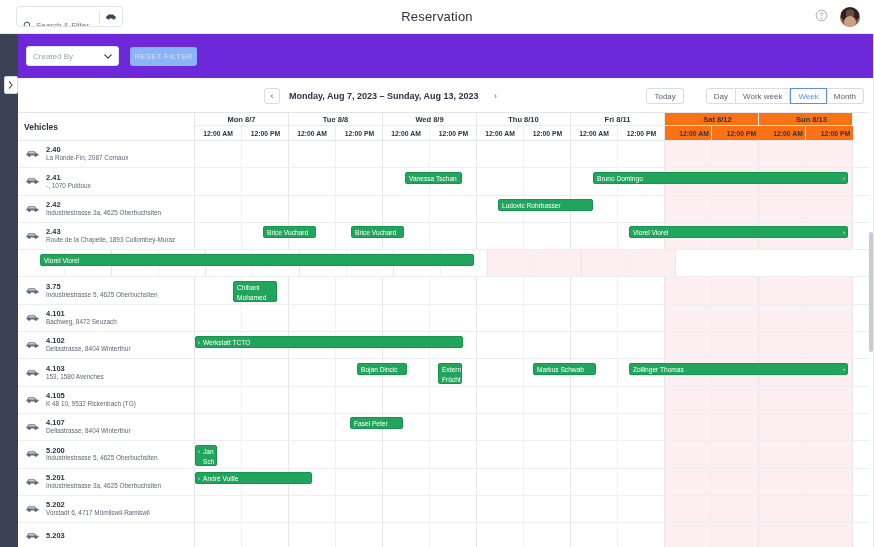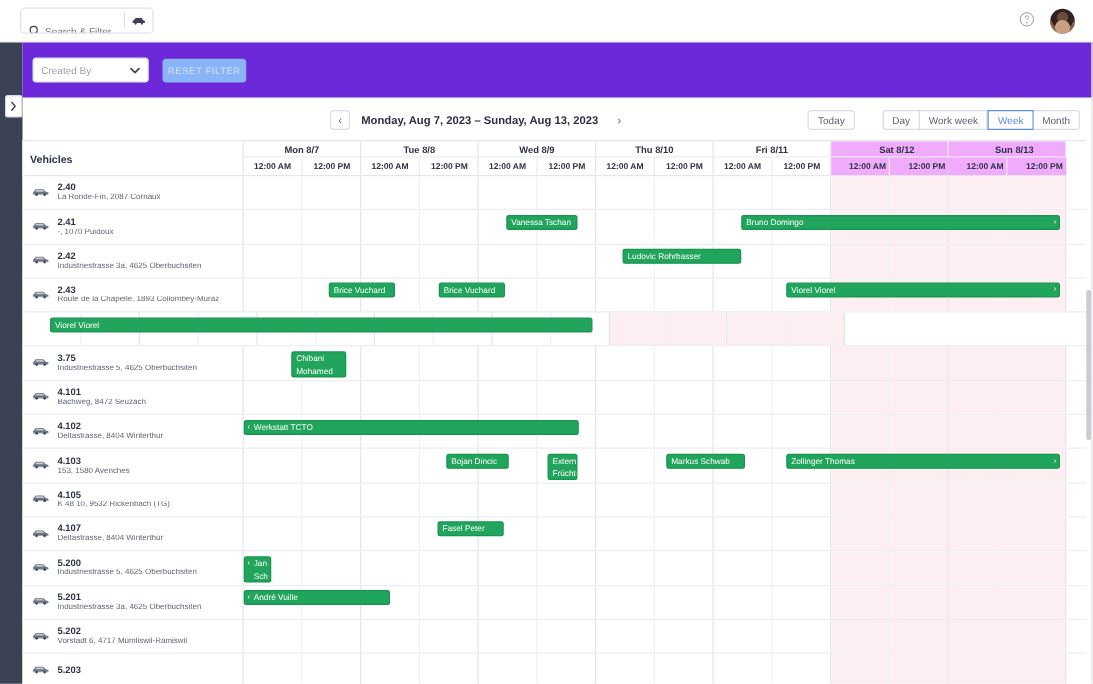--- a/index.html
+++ b/index.html
@@ -119,21 +119,21 @@
   }
   .hdr-row { display: flex; height: 28px; }
   .vehicles-hdr {
     width: 177px; flex: 0 0 177px; border-right: 1px solid #e4e6ea;
     display: flex; align-items: center; padding-left: 6px;
     font-size: 8.5px; font-weight: bold; color: #2b3245;
     border-bottom: 1px solid #e4e6ea; background: #fff;
   }
   .day-cols { flex: 1; display: flex; position: relative; }
   .day-col { width: 94px; flex: 0 0 94px; border-right: 1px solid #e4e6ea; text-align: right; }
-  .day-col.weekend .day-name, .day-col.weekend .half { background: #f0abfc; padding-left: 12px; }
+  .day-col.weekend .day-name, .day-col.weekend .half { background: #f97316; padding-left: 12px; }
   .day-name {
     height: 13px; display: flex; align-items: center; justify-content: center;
     font-size: 7.5px; font-weight: bold; color: #2b3245;
     border-bottom: 1px solid #eceef1;
   }
   .halves { display: flex; height: 15px; border-bottom: 1px solid #e4e6ea; }
   .half {
     width: 47px; flex: 0 0 47px; display: flex; align-items: center; justify-content: center;
     font-size: 6.8px; font-weight: bold; color: #2b3245;
   }
@@ -194,20 +194,21 @@
     <div class="search-divider"></div>
     <div class="veh-ico-btn">
       <svg width="12" height="9" viewBox="0 0 22 14" fill="none">
         <path d="M2 10.5h18v-3.2l-2.2-.6-2.6-3.4H6.6L3.6 6.6 2 7.3z" fill="#3b4254"></path>
         <circle cx="6.4" cy="11.2" r="1.7" fill="#3b4254"></circle>
         <circle cx="15.6" cy="11.2" r="1.7" fill="#3b4254"></circle>
       </svg>
     </div>
   </div>
 
+  <div class="page-title">Reservation</div>
 
   <div class="topbar-right">
     <span class="help-icon">
       <svg width="13" height="13" viewBox="0 0 20 20" fill="none">
         <circle cx="10" cy="10" r="8.2" stroke="#8b92a1" stroke-width="1.2"></circle>
         <path d="M7.9 7.6c0-1.2 1-2 2.1-2s2 .8 2 1.9c0 1.5-2 1.6-2 3.1" stroke="#8b92a1" stroke-width="1.2" stroke-linecap="round"></path>
         <circle cx="10" cy="14.2" r=".95" fill="#8b92a1"></circle>
       </svg>
     </span>
     <div class="avatar"></div>

